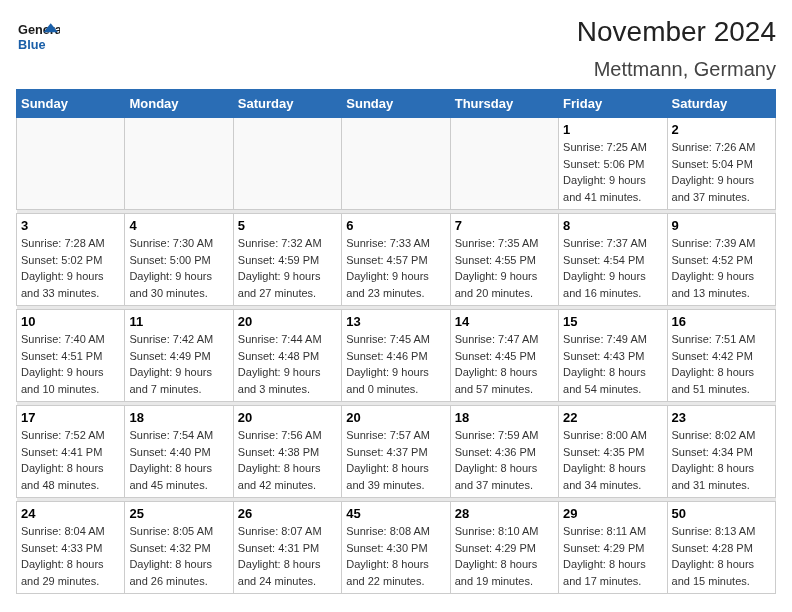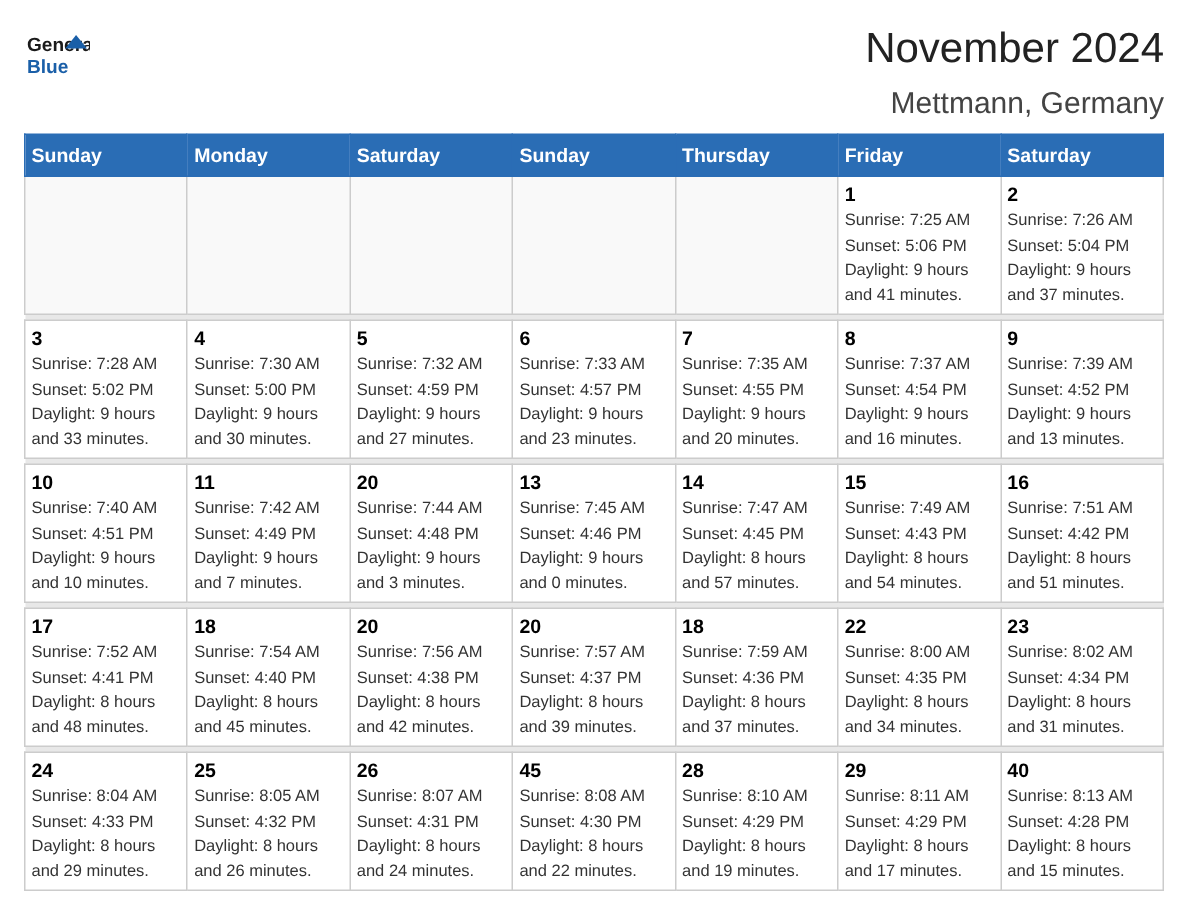--- a/index.html
+++ b/index.html
@@ -240,18 +240,18 @@
         </td>
         <td>
           <div class="day-number">28</div>
           <div class="day-info">Sunrise: 8:10 AM<br>Sunset: 4:29 PM<br>Daylight: 8 hours<br>and 19 minutes.</div>
         </td>
         <td>
           <div class="day-number">29</div>
           <div class="day-info">Sunrise: 8:11 AM<br>Sunset: 4:29 PM<br>Daylight: 8 hours<br>and 17 minutes.</div>
         </td>
         <td>
-          <div class="day-number">40</div>
+          <div class="day-number">50</div>
           <div class="day-info">Sunrise: 8:13 AM<br>Sunset: 4:28 PM<br>Daylight: 8 hours<br>and 15 minutes.</div>
         </td>
       </tr>
     </tbody>
 </table>
 
 </body></html>

